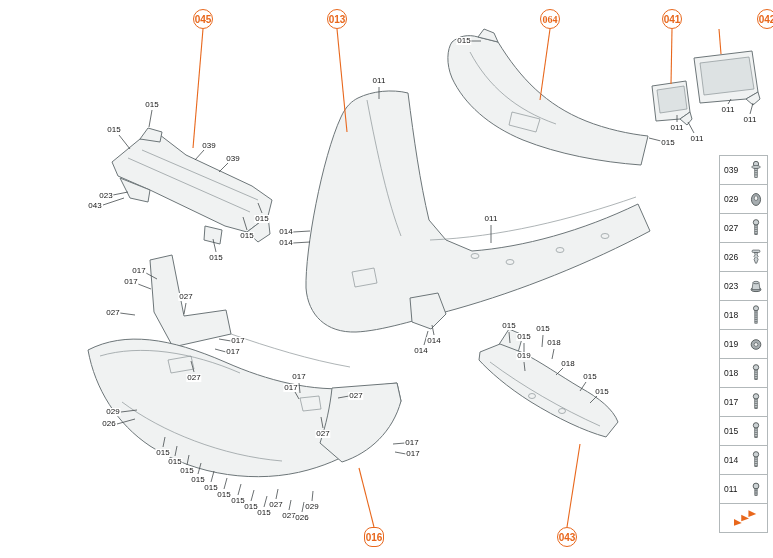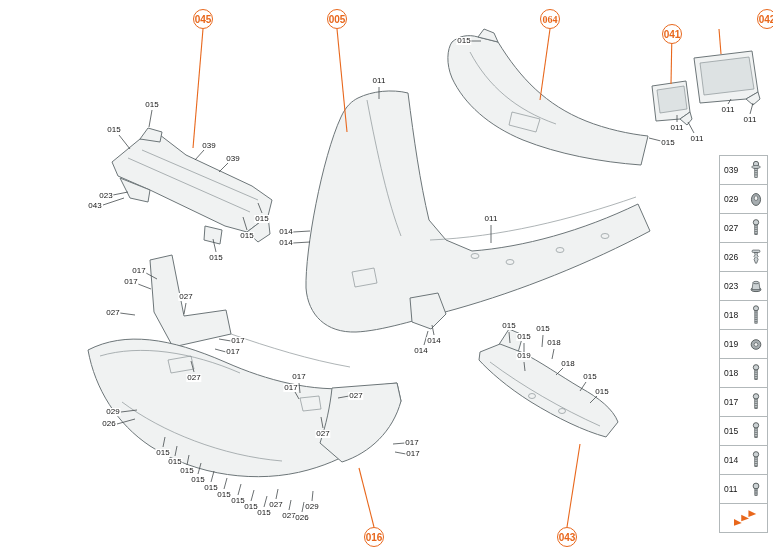--- a/index.html
+++ b/index.html
@@ -155,25 +155,25 @@
         <line x1="550" y1="29" x2="540" y2="100" class="callout-leader"></line>
         <line x1="672" y1="29" x2="671" y2="84" class="callout-leader"></line>
         <line x1="719" y1="29" x2="721" y2="54" class="callout-leader"></line>
         <line x1="374" y1="527" x2="359" y2="468" class="callout-leader"></line>
         <line x1="567" y1="527" x2="580" y2="444" class="callout-leader"></line>
       </g>
   </svg>
 
   <div id="callouts">
       <div class="callout" style="left: 203px; top: 19px;">045</div>
-      <div class="callout" style="left: 337px; top: 19px;">005</div>
+      <div class="callout" style="left: 337px; top: 19px;">013</div>
       <div class="callout" style="left: 550px; top: 19px; font-family: Liberation Serif, serif;">064</div>
-      <div class="callout" style="left: 672px; top: 34px;">041</div>
+      <div class="callout" style="left: 672px; top: 19px;">041</div>
       <div class="callout" style="left: 719px; top: 19px; margin-left: 48px;">042</div>
-      <div class="callout" style="left: 374px; top: 537px;">016</div>
+      <div class="callout" style="left: 374px; top: 537px; border-radius: 8px;">016</div>
       <div class="callout" style="left: 567px; top: 537px;">043</div>
     </div>
   <div id="labels">
       <div class="part-label" style="left: 152px; top: 105px;">015</div>
       <div class="part-label" style="left: 114px; top: 130px;">015</div>
       <div class="part-label" style="left: 209px; top: 146px;">039</div>
       <div class="part-label" style="left: 233px; top: 159px;">039</div>
       <div class="part-label" style="left: 106px; top: 196px;">023</div>
       <div class="part-label" style="left: 95px; top: 206px;">043</div>
       <div class="part-label" style="left: 262px; top: 219px;">015</div>

